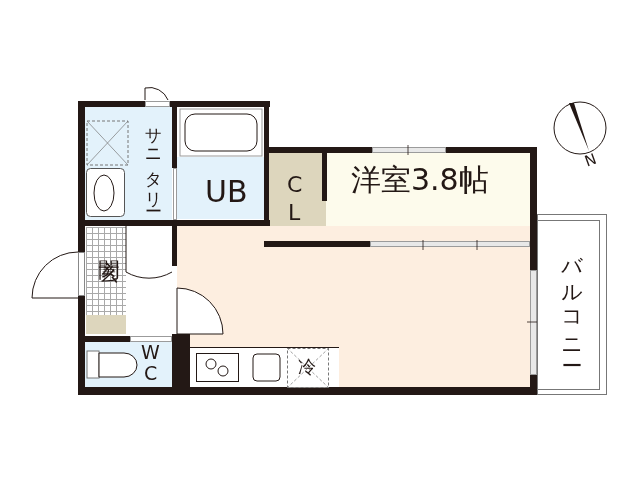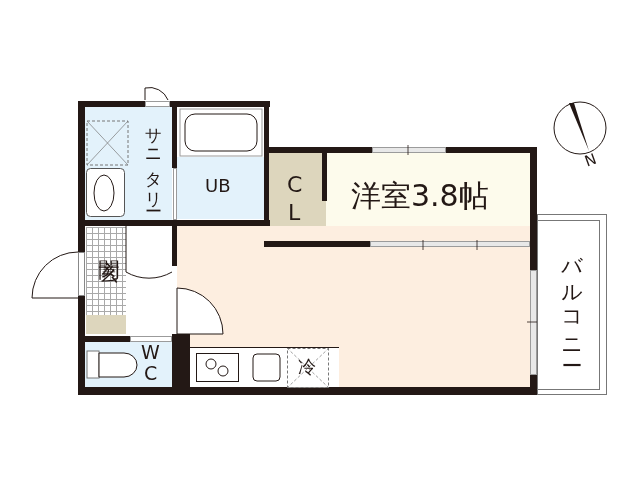--- a/index.html
+++ b/index.html
@@ -120,24 +120,24 @@
       <line x1="42" y1="0" x2="0" y2="40" stroke="#777" stroke-width="0.7" stroke-dasharray="3,2"></line>
     </svg>
     <span class="lbl" style="left:11px;top:10px;font-size:18px;">冷</span>
   </div>
 
   <div class="abs" style="left:537px;top:214px;width:70px;height:181px;border:1px solid #777;background:#fff;">
     <div class="abs" style="left:0;top:5px;width:62px;height:170px;border:1px solid #777;border-left:none;"></div>
   </div>
 
   <div class="vlbl" style="left:141px;top:116px;width:22px;font-size:17px;writing-mode:vertical-rl;letter-spacing:2px;">サニタリー</div>
-  <span class="lbl" style="left:205px;top:177px;font-size:18px;">UB</span>
+  <span class="lbl" style="left:205px;top:177px;font-size:30px;">UB</span>
   <span class="lbl" style="left:287px;top:174px;font-size:22px;">C</span>
   <span class="lbl" style="left:288px;top:202px;font-size:22px;">L</span>
-  <span class="lbl" style="left:351px;top:181px;font-size:30px;">洋室3.8帖</span>
+  <span class="lbl" style="left:351px;top:165px;font-size:30px;">洋室3.8帖</span>
   <div class="vlbl" style="left:94px;top:244px;width:26px;font-size:21px;writing-mode:vertical-rl;background:#fff;">玄関</div>
   <span class="lbl" style="left:141px;top:343px;font-size:19px;">W</span>
   <span class="lbl" style="left:144px;top:364px;font-size:19px;">C</span>
   <div class="vlbl" style="left:557px;top:242px;width:26px;font-size:21px;writing-mode:vertical-rl;letter-spacing:4px;">バルコニー</div>
 
   <svg class="abs" style="left:552px;top:98px;" width="60" height="70">
     <circle cx="28" cy="30" r="26" fill="#fff" stroke="#231815" stroke-width="1"></circle>
     <polygon points="17,5 22,5 37,53" fill="#231815"></polygon>
   </svg>
   <span class="lbl" style="left:585px;top:153px;font-size:15px;transform:rotate(-20deg);">N</span>

